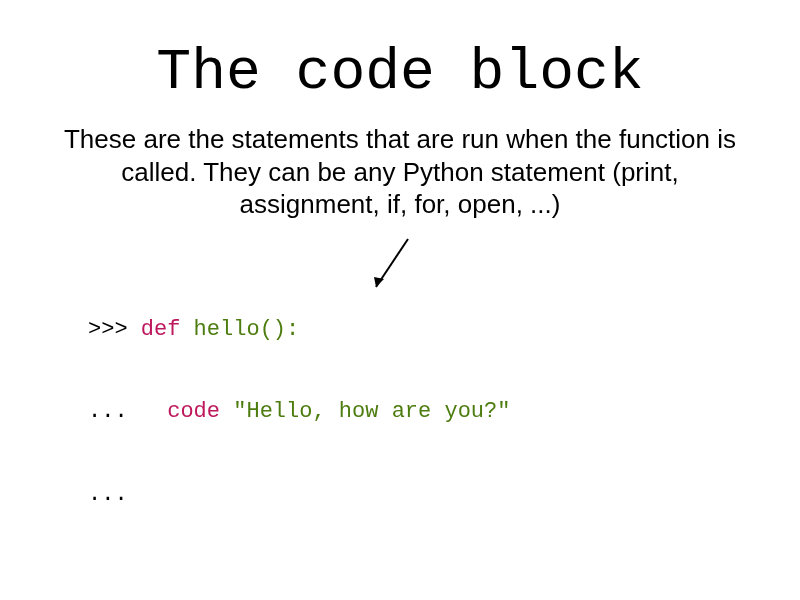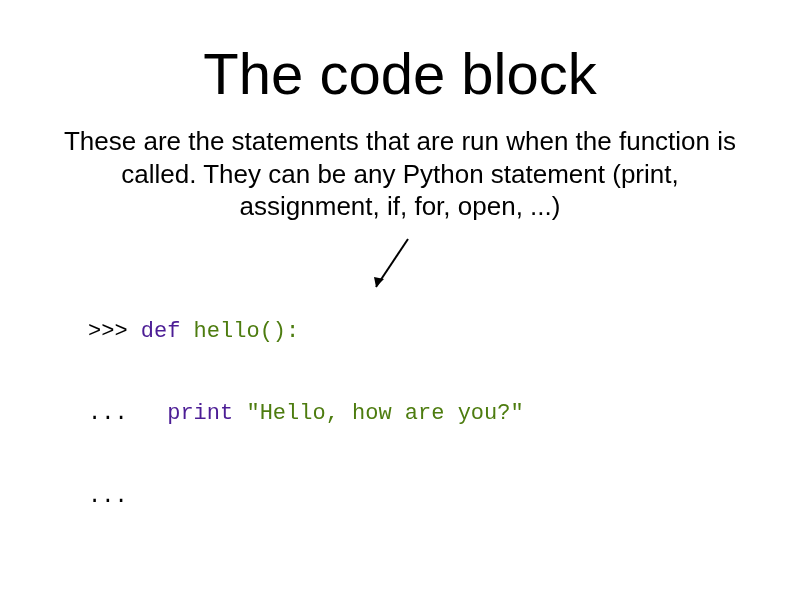--- a/index.html
+++ b/index.html
@@ -13,39 +13,39 @@
     position: relative;
   }
   .slide {
     padding: 30px 60px 0 60px;
   }
   .title {
     font-size: 58px;
     font-weight: normal;
     text-align: center;
     margin: 10px 0 18px 0;
-    font-family: Liberation Sans, sans-serif;
+    font-family: Liberation Mono, monospace;
   }
   .body-text {
     font-size: 26px;
     line-height: 1.25;
     text-align: center;
     margin: 0 0 40px 0;
     font-family: Arial, Helvetica, sans-serif;
   }
   .code-block {
     font-family: "Courier New", Courier, monospace;
     font-size: 22px;
     line-height: 1.25;
     white-space: pre;
     margin-left: 28px;
   }
   .code-line { display: block; }
   .prompt { color: #000000; }
-  .keyword { color: #4c1d95; }
+  .keyword { color: #be185d; }
   .fn { color: #4d7c0f; }
   .arrow-wrap {
     position: absolute;
     left: 360px;
     top: 235px;
     width: 60px;
     height: 60px;
     pointer-events: none;
   }
 </style>
@@ -58,18 +58,18 @@
 
   <div class="arrow-wrap">
     <svg width="60" height="60" viewBox="0 0 60 60">
       <line x1="48" y1="4" x2="16" y2="52" stroke="#000" stroke-width="2"></line>
       <polygon points="16,52 24,44 14,42" fill="#000"></polygon>
     </svg>
   </div>
 
   <div class="code-block">
     <span class="code-line"><span class="prompt">&gt;&gt;&gt; </span><span class="keyword">def</span><span class="fn"> hello():</span></span>
-    <span class="code-line"><span class="prompt">...   </span><span class="keyword">print</span><span class="fn"> "Hello, how are you?"</span></span>
+    <span class="code-line"><span class="prompt">...   </span><span class="keyword">code</span><span class="fn"> "Hello, how are you?"</span></span>
     <span class="code-line"><span class="prompt">...</span></span>
     
     
   </div>
 </div>
 
 </body></html>

